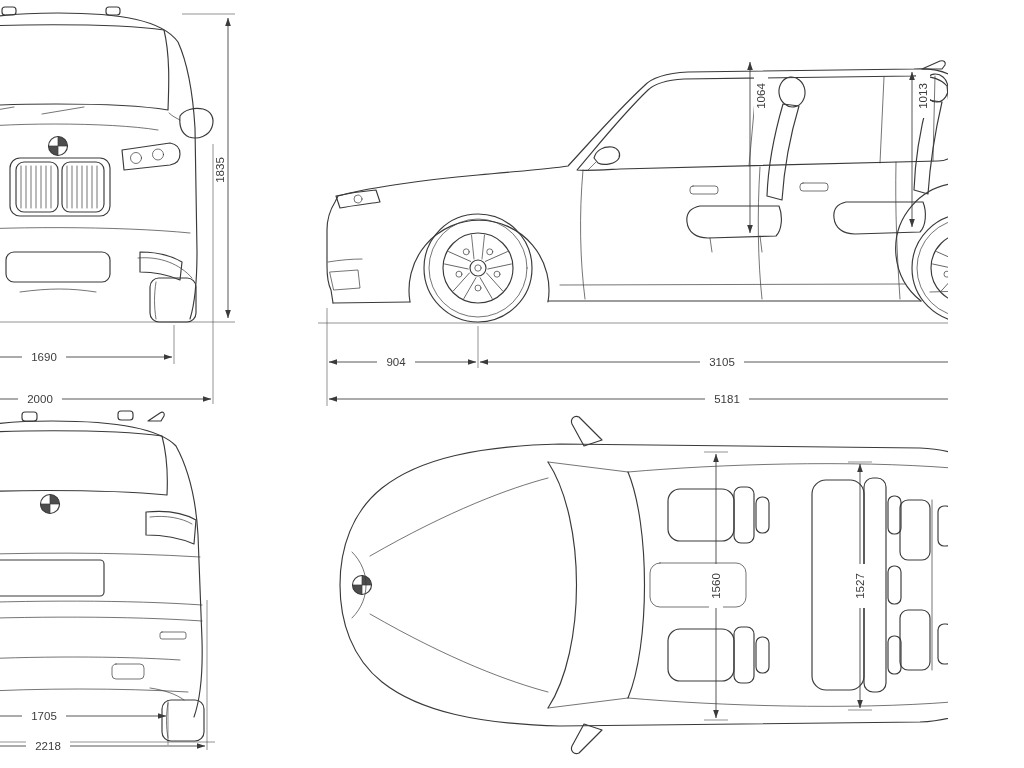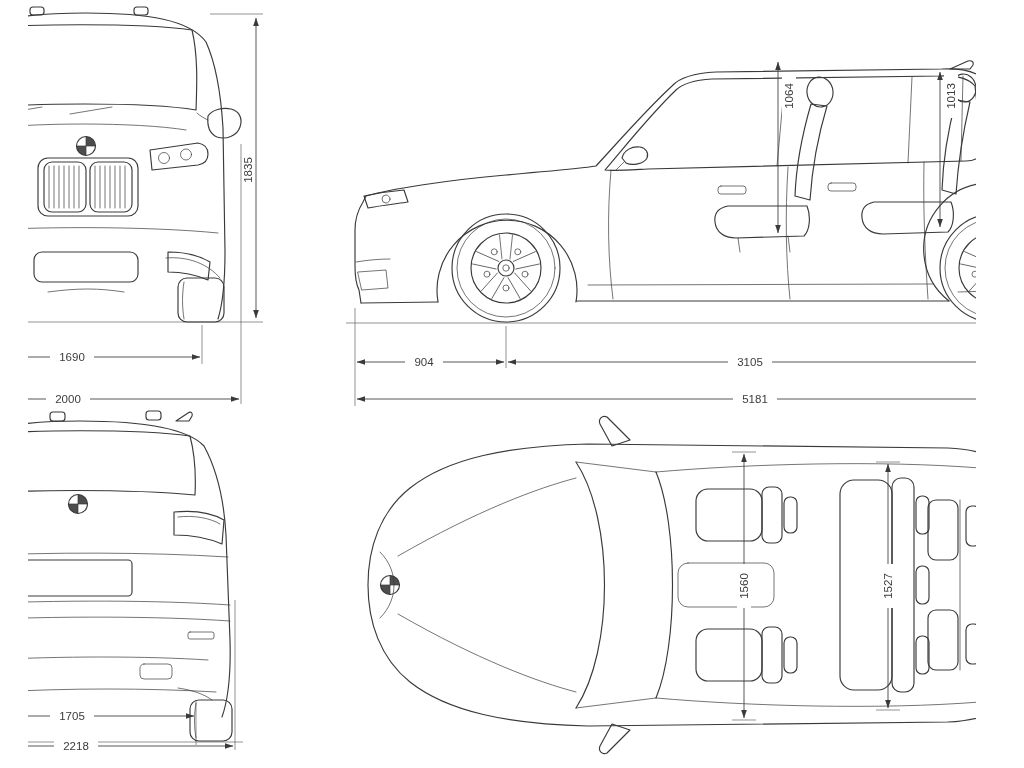--- a/index.html
+++ b/index.html
@@ -1,17 +1,17 @@
 <!DOCTYPE html>
 <html style="--lc: #3a3a3a;"><head>
 <meta charset="utf-8">
 <style>
   :root { --lc: #3a3a3a; }
   html,body { margin:0; padding:0; background:#fff; }
-  #canvas { position:relative; width:948px; height:768px; overflow:hidden; background:#fff;padding-left:28px; }
+  #canvas { position:relative; width:948px; height:768px; overflow:hidden; background:#fff; }
   svg { display:block; }
   .car  { fill:none; stroke:var(--lc); stroke-width:1.15; stroke-linecap:round; stroke-linejoin:round; }
   .thin { stroke-width:.7; }
   .dim  { fill:none; stroke:var(--lc); stroke-width:.85; }
   .ext  { fill:none; stroke:var(--lc); stroke-width:.65; opacity:.85; }
   .lbg  { fill:#ffffff; }
   .fillq{ fill:var(--lc); stroke:none; opacity:.9; }
   text.dimlabel { font-family:"Liberation Sans", sans-serif; font-size:11.5px; fill:#3c3c3c; text-anchor:middle; }
 </style>
 </head>

